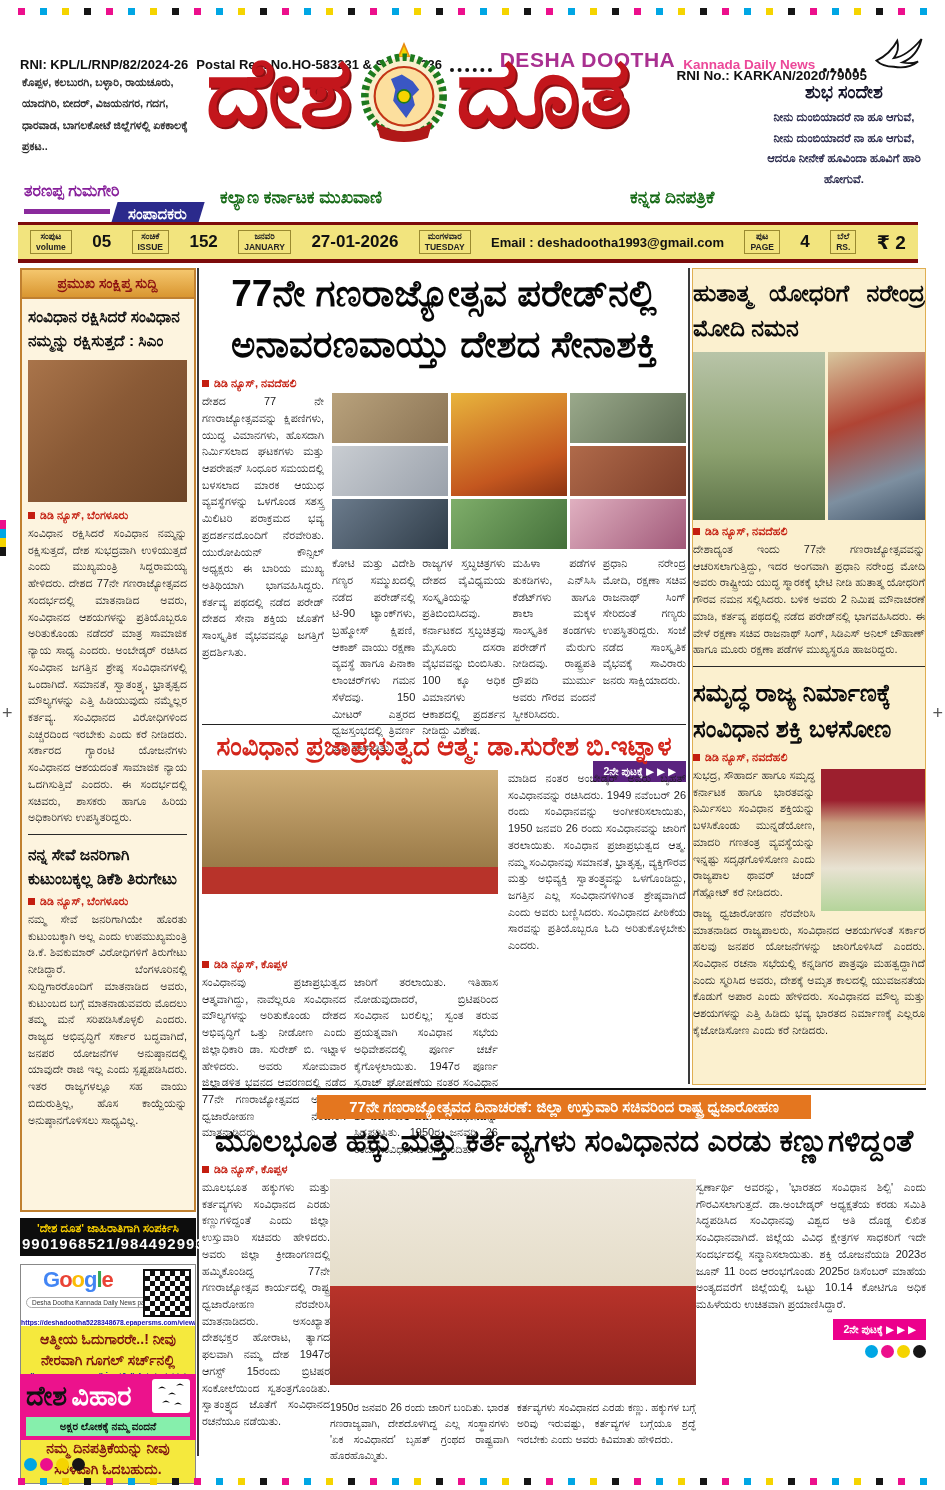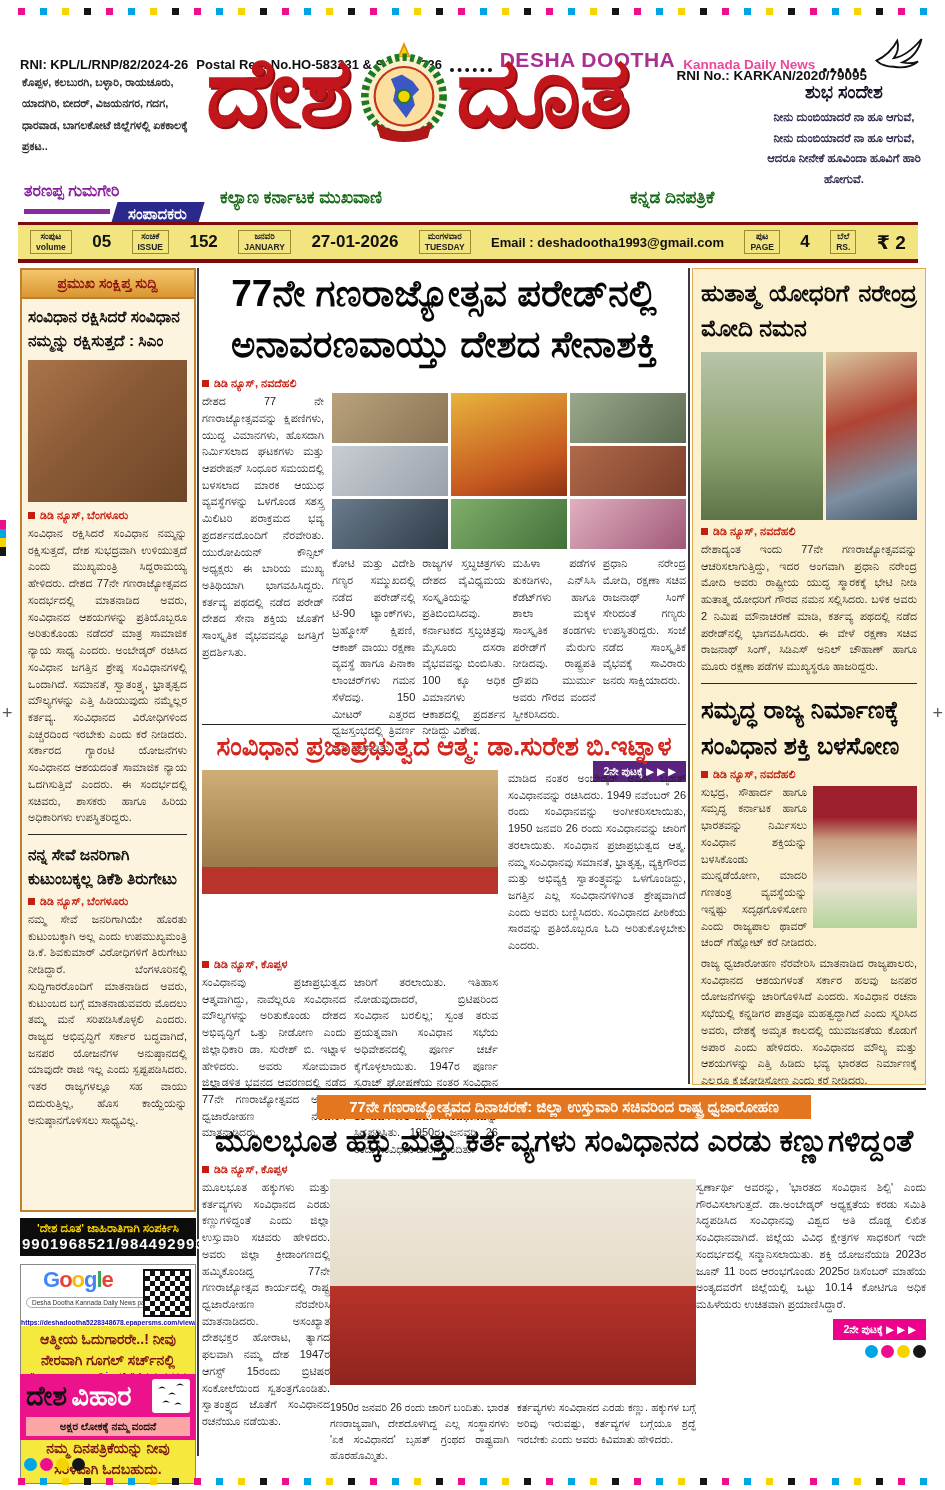--- a/index.html
+++ b/index.html
@@ -50,39 +50,39 @@
   .hl-right{font-size:23px;font-weight:800;color:#0a0a0a;line-height:1.5;text-align:justify;}
   .hl-bottom{font-size:30px;font-weight:800;color:#0a0a0a;text-align:center;}
   .strapline{background:#e4761f;color:#fff;font-weight:800;font-size:15px;padding:3px 32px;display:inline-block;}
   .btn-cont{color:#fff;font-weight:800;font-size:10.5px;padding:4px 10px;display:inline-block;cursor:pointer;}
   .btn-purple{background:#5b2380;}
   .btn-pink{background:#ec008c;}
   .cmyk{display:flex;gap:3px;}
   .cmyk span{width:13px;height:13px;border-radius:50%;display:inline-block;}
   .ph{background:#999;}
   .collage{display:grid;grid-template-columns:1fr 1fr 1fr;grid-auto-rows:50px;gap:3px;}
-  .rightpanel{background:#fbf0cf;border:1.5px solid #dfae52;padding:7px 8px;}
+  .rightpanel{background:#fbf0cf;border:1.5px solid #dfae52;padding:7px 0;}
   
   .ad-black{background:#0d0d0d;text-align:center;padding:4px 2px;}
   .ad-black .l1{color:#ffd400;font-weight:800;font-size:11.5px;}
   .ad-black .l2{color:#ffffff;font-weight:800;font-size:15px;letter-spacing:1px;}
   .gbox{background:#fff;border:1.5px solid #888;}
   .glogo{font-weight:800;font-size:22px;letter-spacing:-1px;}
   .gpill{border:1px solid #aaa;border-radius:10px;font-size:6.5px;color:#333;padding:1px 5px;white-space:nowrap;overflow:hidden;}
   .qr{width:44px;height:44px;border:2px solid #111;background:
       repeating-conic-gradient(#111 0% 25%,#fff 0% 50%) 0 0/10px 10px;}
   .gurl{color:#1a0dab;font-size:6.8px;font-weight:700;text-decoration:underline;white-space:nowrap;overflow:hidden;display:block;}
   .gyellow{background:#f5e93d;padding:3px 4px;text-align:center;}
   .gyellow .k1{color:#7c1010;font-weight:700;font-size:14px;line-height:1.5;}
   .gyellow .k2{color:#16309c;font-weight:800;font-size:9px;}
   .gyellow .k3{color:#e01212;font-weight:800;font-size:10.5px;}
   .vihara{background:#ec128c;padding:5px 6px 4px;}
   .vihara-title1{color:#111;font-weight:800;font-size:27px;font-family:"DejaVu Serif",serif;}
   .vihara-title2{color:#fff;font-weight:800;font-size:27px;font-family:"DejaVu Serif",serif;}
-  .vihara-strip{background:#fca5a5;text-align:center;font-weight:800;font-size:10.5px;color:#111;padding:3px 0;margin-top:4px;}
+  .vihara-strip{background:#86efac;text-align:center;font-weight:800;font-size:10.5px;color:#111;padding:3px 0;margin-top:4px;}
   .regmark{color:#555;font-size:18px;font-weight:400;}
   .caption-col{font-size:10.5px;}
 </style>
 </head>
 <body>
 
 <div id="page">
 
   <div class="abs dots-strip" style="left:18px;right:18px;top:8px;"></div>
 

